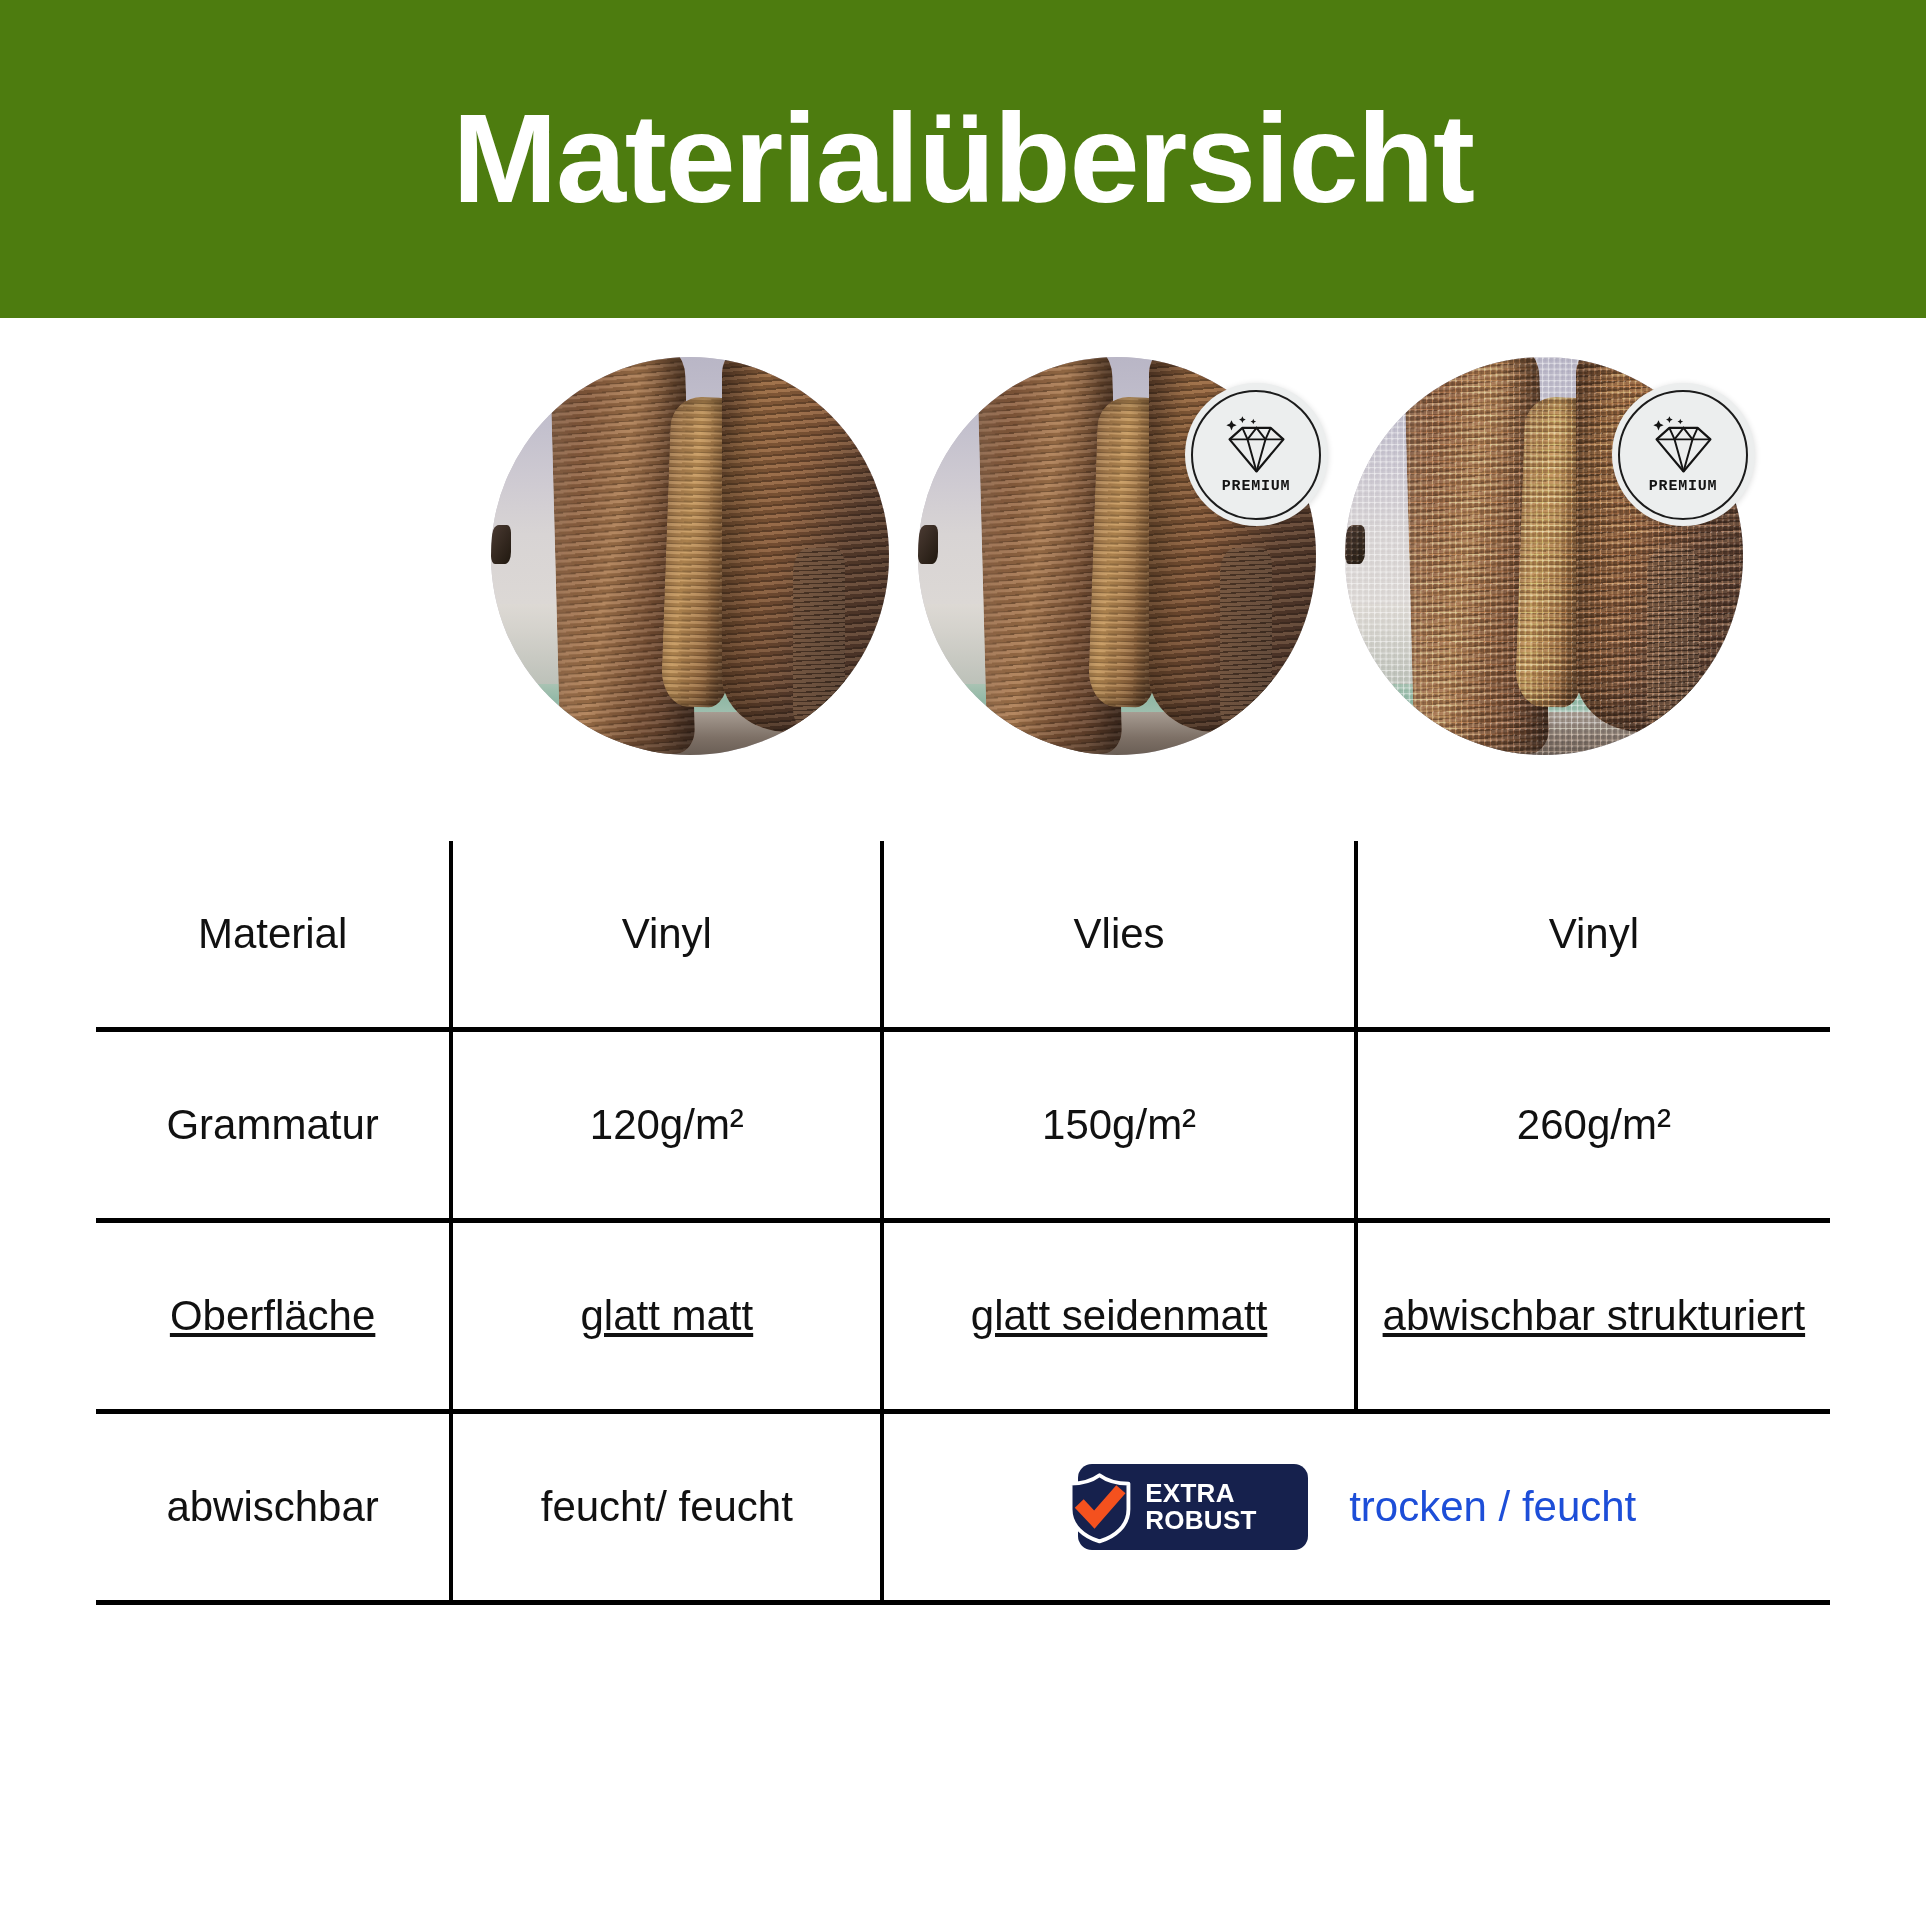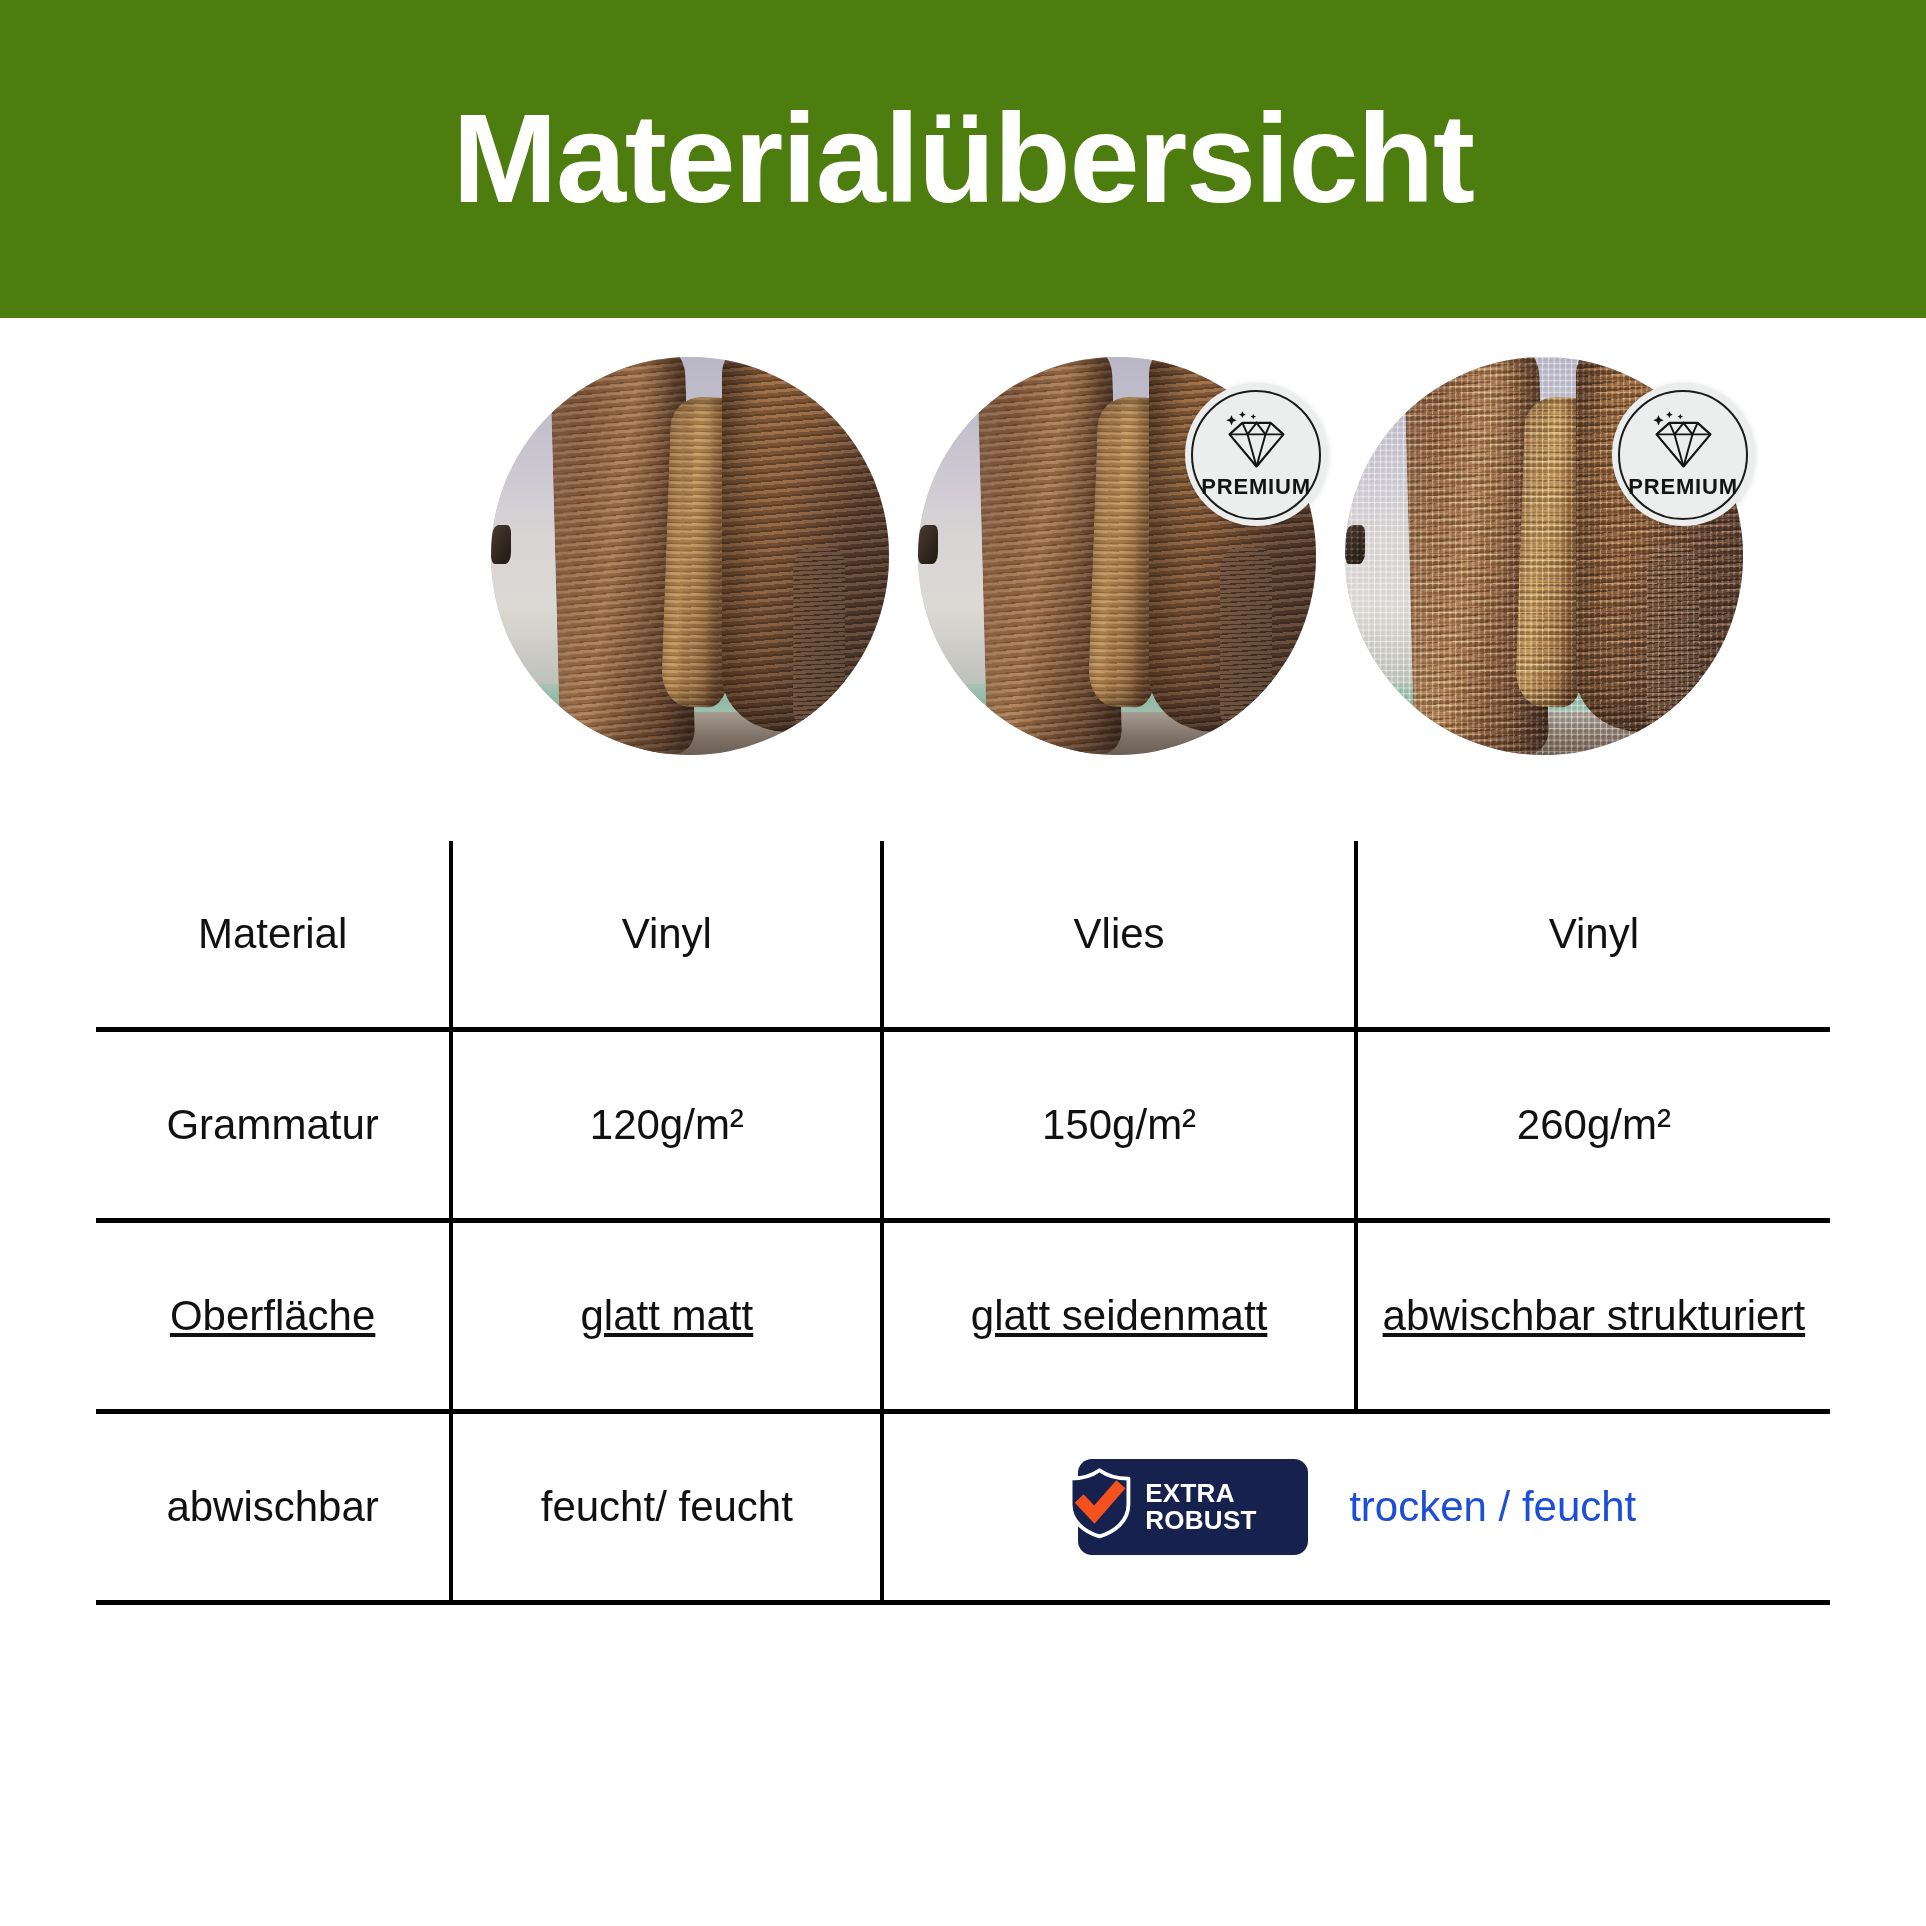--- a/index.html
+++ b/index.html
@@ -224,25 +224,25 @@
     position: relative;
     width: 100%;
     height: 100%;
     display: flex;
     flex-direction: column;
     align-items: center;
     justify-content: center;
     gap: 2.6px;
   }
   .premium-label {
-    font-size: 22px;
+    font-size: 15px;
     font-weight: 800;
     letter-spacing: 0.8px;
     color: #141414;
-    font-family: Liberation Sans, sans-serif;
+    font-family: Liberation Mono, monospace;
   }
 
   
   .table-area {
     position: absolute;
     left: 96px;
     top: 841px;
     width: 1734px;
   }
   table.spec-table {
@@ -285,21 +285,21 @@
   
   .robust-cell-inner {
     display: flex;
     align-items: center;
     justify-content: center;
     gap: 41px;
   }
   .robust-badge {
     position: relative;
     width: 230px;
-    height: 96px;
+    height: 86px;
     background: #16214d;
     border-radius: 14px;
     display: flex;
     align-items: center;
     flex: 0 0 auto;
   }
   .robust-shield {
     position: absolute;
     left: -14px;
     top: 7.7px;

